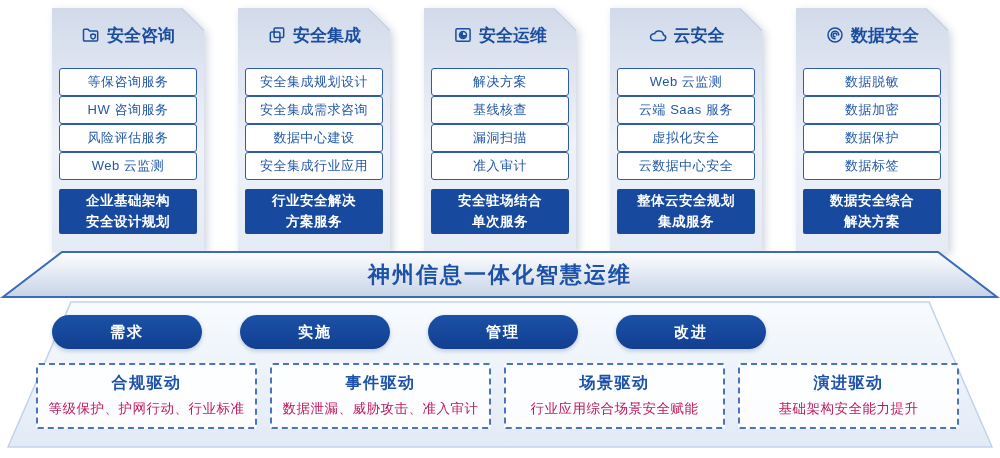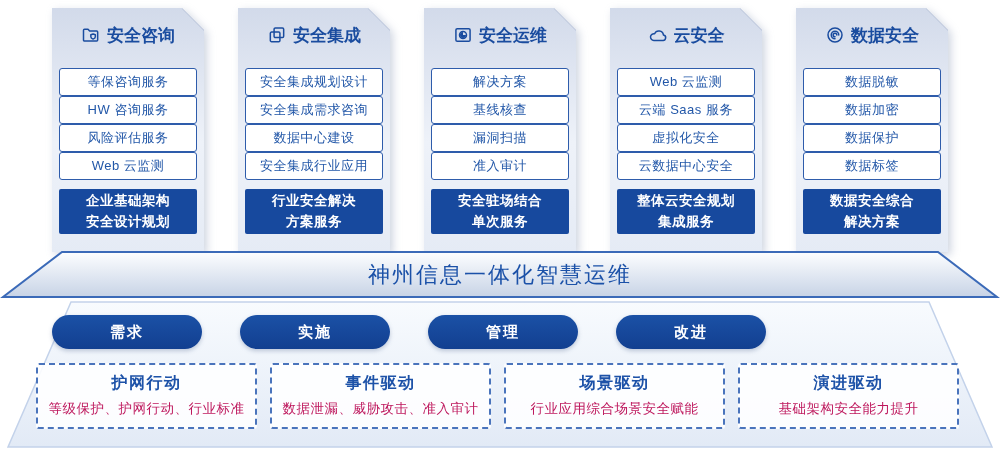--- a/index.html
+++ b/index.html
@@ -24,21 +24,21 @@
         display:flex;align-items:center;justify-content:center;
         font-size:13px;color:#2257a8;letter-spacing:.5px}
   .highlight{margin:9px 7px 0;height:45px;background:#17499e;border-radius:2px;
         color:#fff;font-weight:bold;font-size:13.5px;line-height:1.5;
         display:flex;align-items:center;justify-content:center;
         text-align:center;white-space:pre-line;letter-spacing:.5px}
 
   
   .banner-svg{position:absolute;top:251px;left:0}
   .banner-text{position:absolute;top:252px;left:0;width:1000px;height:46px;
-        line-height:46px;text-align:center;font-size:22px;font-weight:normal;
+        line-height:46px;text-align:center;font-size:22px;font-weight:bold;
         color:#1b51a8;letter-spacing:2px}
 
   
   .panel-svg{position:absolute;top:301px;left:0}
 
   .pills{position:absolute;top:315px;left:52px;width:714px;
          display:flex;justify-content:space-between}
   .pill{width:150px;height:34px;border-radius:17px;
         background:linear-gradient(180deg,#1b51a6 0%,#123f90 100%);
         color:#fff;font-weight:bold;font-size:15px;letter-spacing:2px;
@@ -187,21 +187,21 @@
 
 <div class="pills">
   <div class="pill">需求</div>
   <div class="pill">实施</div>
   <div class="pill">管理</div>
   <div class="pill">改进</div>
 </div>
 
 <div class="drivers">
   <div class="driver">
-    <div class="driver-title">护网行动</div>
+    <div class="driver-title">合规驱动</div>
     <div class="driver-desc">等级保护、护网行动、行业标准</div>
   </div>
   <div class="driver">
     <div class="driver-title">事件驱动</div>
     <div class="driver-desc">数据泄漏、威胁攻击、准入审计</div>
   </div>
   <div class="driver">
     <div class="driver-title">场景驱动</div>
     <div class="driver-desc">行业应用综合场景安全赋能</div>
   </div>

